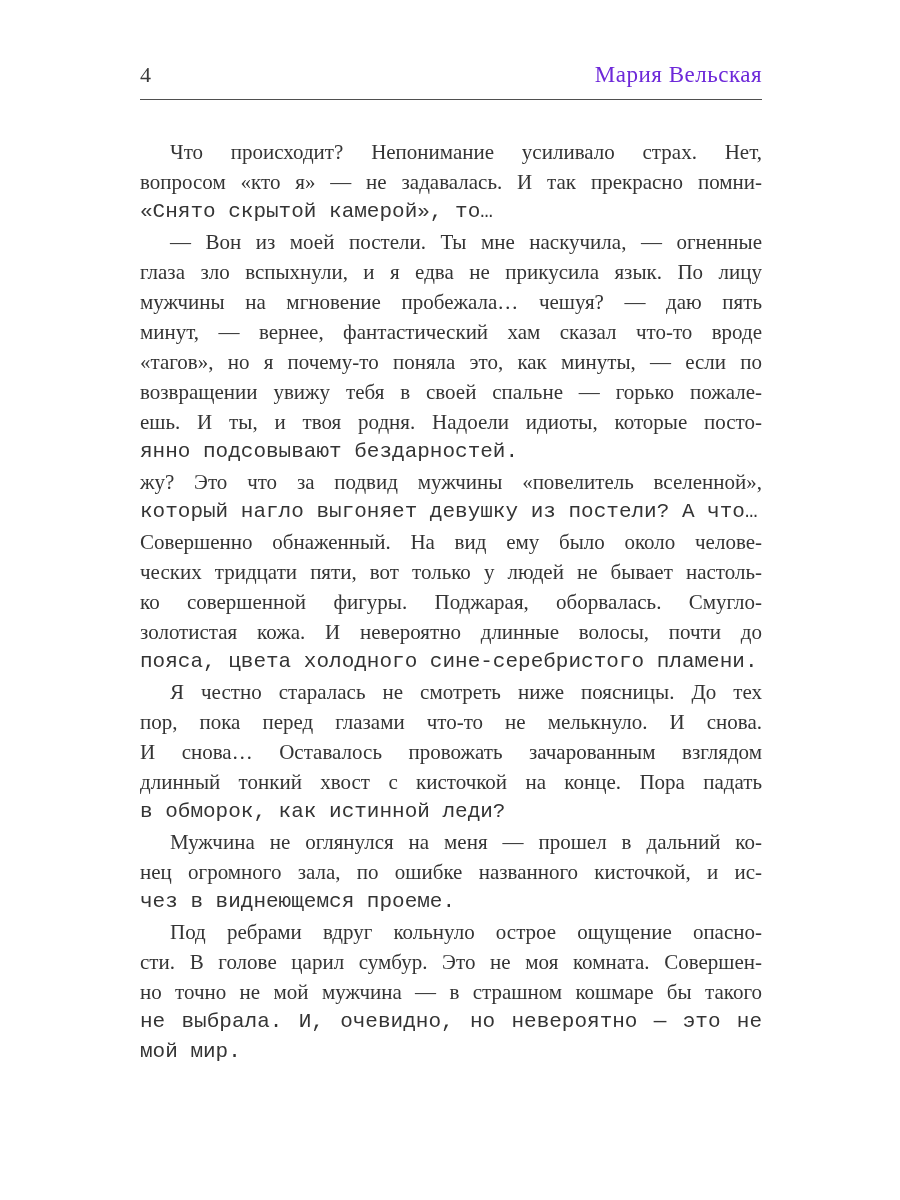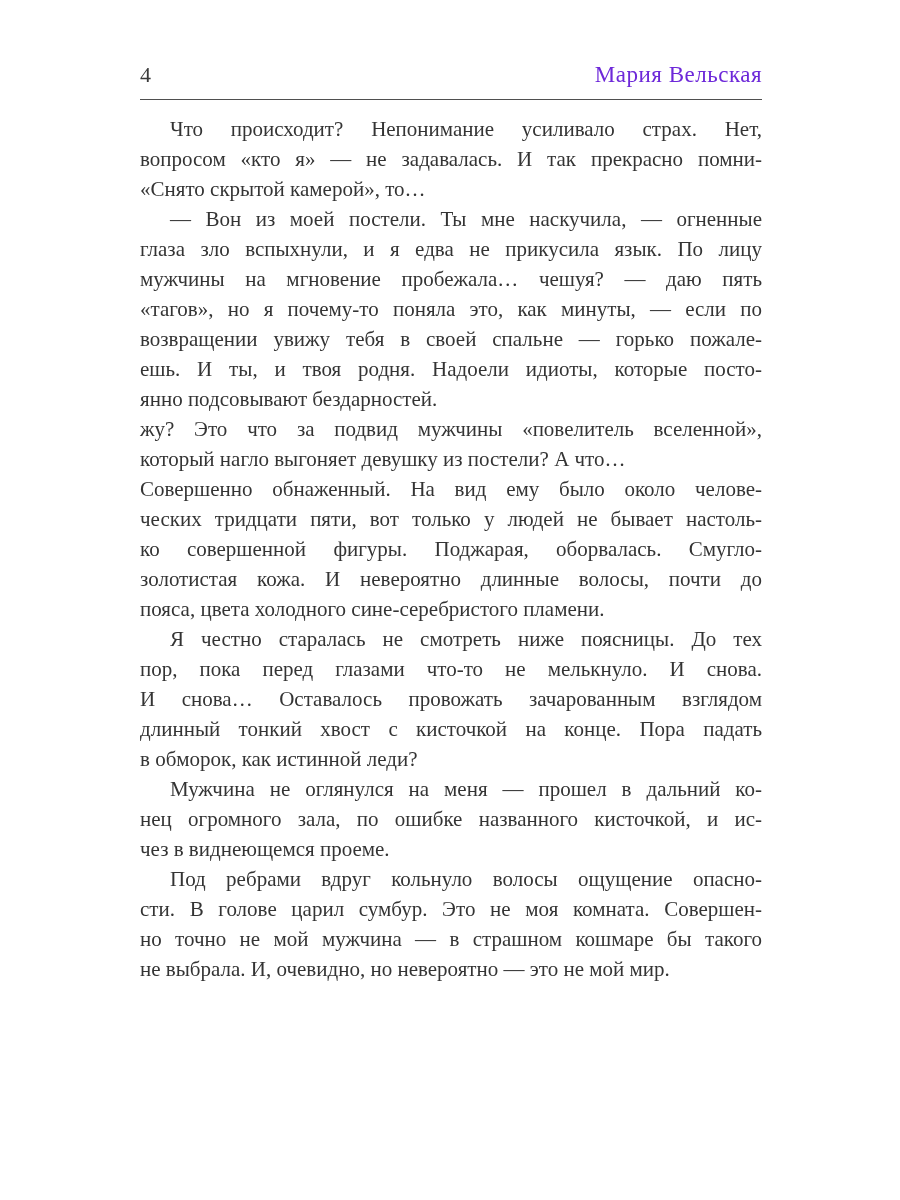--- a/index.html
+++ b/index.html
@@ -24,52 +24,53 @@
   .page-number {
     font-size: 22px;
     color: #3a3a3a;
   }
   .author {
     font-size: 23px;
     color: #6d28d9;
     letter-spacing: 0.5px;
   }
   .text-block {
-    margin-top: 14px;
+    margin-top: 37px;
   }
   .line {
     font-size: 21px;
     line-height: 30px;
     color: #343434;
     text-align: justify;
     text-align-last: justify;
     -moz-text-align-last: justify;
     white-space: normal;
   }
   .line.par-first { text-indent: 30px; }
-  .line.par-last  { text-align-last: left; -moz-text-align-last: left; }
+  .line.par-last  { text-align-last: left; font-family: Liberation Mono, monospace; -moz-text-align-last: left; }
 </style>
 </head>
 <body>
 
 <div class="page">
   <div class="header">
     <span class="page-number">4</span>
     <span class="author">Мария Вельская</span>
   </div>
   <div class="text-block">
       <div class="paragraph">
         <div class="line par-first">Что происходит? Непонимание усиливало страх. Нет,</div>
         <div class="line">вопросом «кто я» — не задавалась. И так прекрасно помни-</div>
         <div class="line par-last">«Снято скрытой камерой», то…</div>
       </div>
       <div class="paragraph">
         <div class="line par-first">— Вон из моей постели. Ты мне наскучила, — огненные</div>
         <div class="line">глаза зло вспыхнули, и я едва не прикусила язык. По лицу</div>
         <div class="line">мужчины на мгновение пробежала… чешуя? — даю пять</div>
+        <div class="line">минут, — вернее, фантастический хам сказал что-то вроде</div>
         <div class="line">«тагов», но я почему-то поняла это, как минуты, — если по</div>
         <div class="line">возвращении увижу тебя в своей спальне — горько пожале-</div>
         <div class="line">ешь. И ты, и твоя родня. Надоели идиоты, которые посто-</div>
         <div class="line par-last">янно подсовывают бездарностей.</div>
       </div>
       <div class="paragraph">
         <div class="line">жу? Это что за подвид мужчины «повелитель вселенной»,</div>
         <div class="line par-last">который нагло выгоняет девушку из постели? А что…</div>
       </div>
       <div class="paragraph">
@@ -85,19 +86,19 @@
         <div class="line">И снова… Оставалось провожать зачарованным взглядом</div>
         <div class="line">длинный тонкий хвост с кисточкой на конце. Пора падать</div>
         <div class="line par-last">в обморок, как истинной леди?</div>
       </div>
       <div class="paragraph">
         <div class="line par-first">Мужчина не оглянулся на меня — прошел в дальний ко-</div>
         <div class="line">нец огромного зала, по ошибке названного кисточкой, и ис-</div>
         <div class="line par-last">чез в виднеющемся проеме.</div>
       </div>
       <div class="paragraph">
-        <div class="line par-first">Под ребрами вдруг кольнуло волосы ощущение опасно-</div>
+        <div class="line par-first">Под ребрами вдруг кольнуло острое ощущение опасно-</div>
         <div class="line">сти. В голове царил сумбур. Это не моя комната. Совершен-</div>
         <div class="line">но точно не мой мужчина — в страшном кошмаре бы такого</div>
         <div class="line par-last">не выбрала. И, очевидно, но невероятно — это не мой мир.</div>
       </div>
     </div>
 </div>
 
 </body></html>

